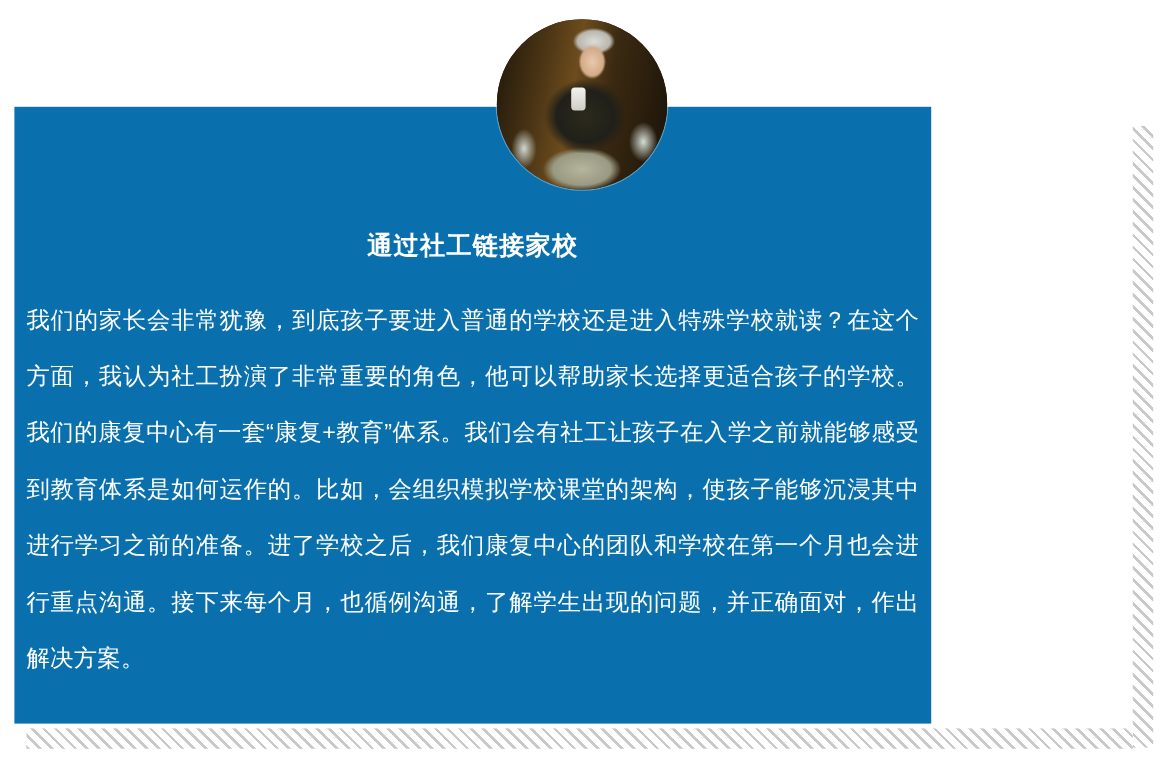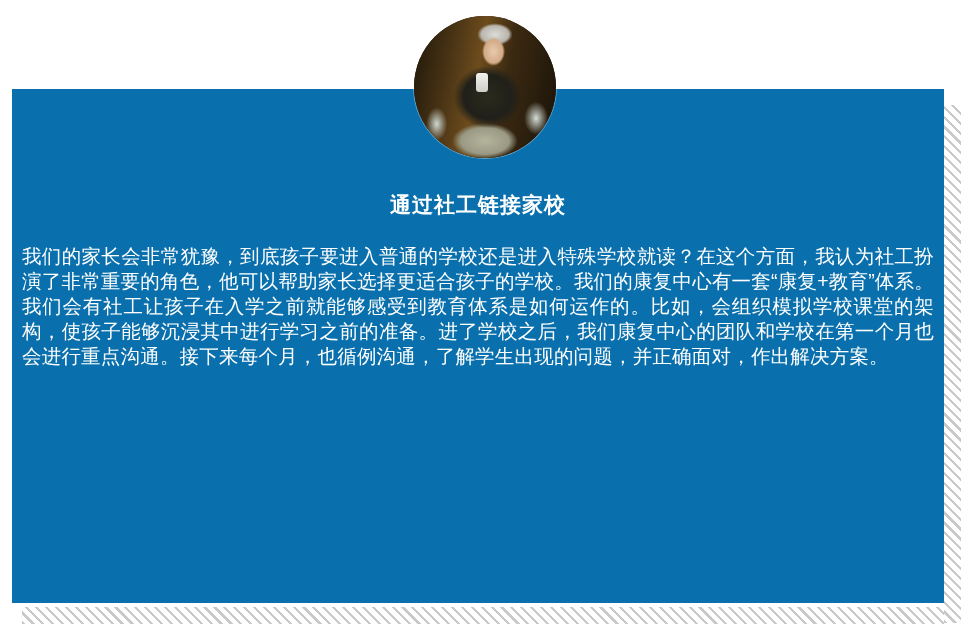--- a/index.html
+++ b/index.html
@@ -36,21 +36,21 @@
     top: 607px;
     width: 922px;
     height: 17px;
   }
 
   
   .quote-panel {
     position: absolute;
     left: 12px;
     top: 89px;
-    width: 932px;
+    width: 764px;
     height: 514px;
     background: #0970AD;
     z-index: 2;
     box-sizing: border-box;
     padding: 0 10px;
   }
 
   
   .avatar-wrap {
     position: absolute;
@@ -107,21 +107,21 @@
     font-weight: bold;
     letter-spacing: 1px;
   }
   .quote-body {
     position: absolute;
     left: 10px;
     right: 10px;
     top: 155px;
     color: #ffffff;
     font-size: 19.5px;
-    line-height: 25px;
+    line-height: 47px;
     text-align: justify;
     text-align-last: left;
     letter-spacing: 0.2px;
   }
   .quote-body p {
     margin: 0;
   }
   .quote-attrib {
     position: absolute;
     right: 14px;

